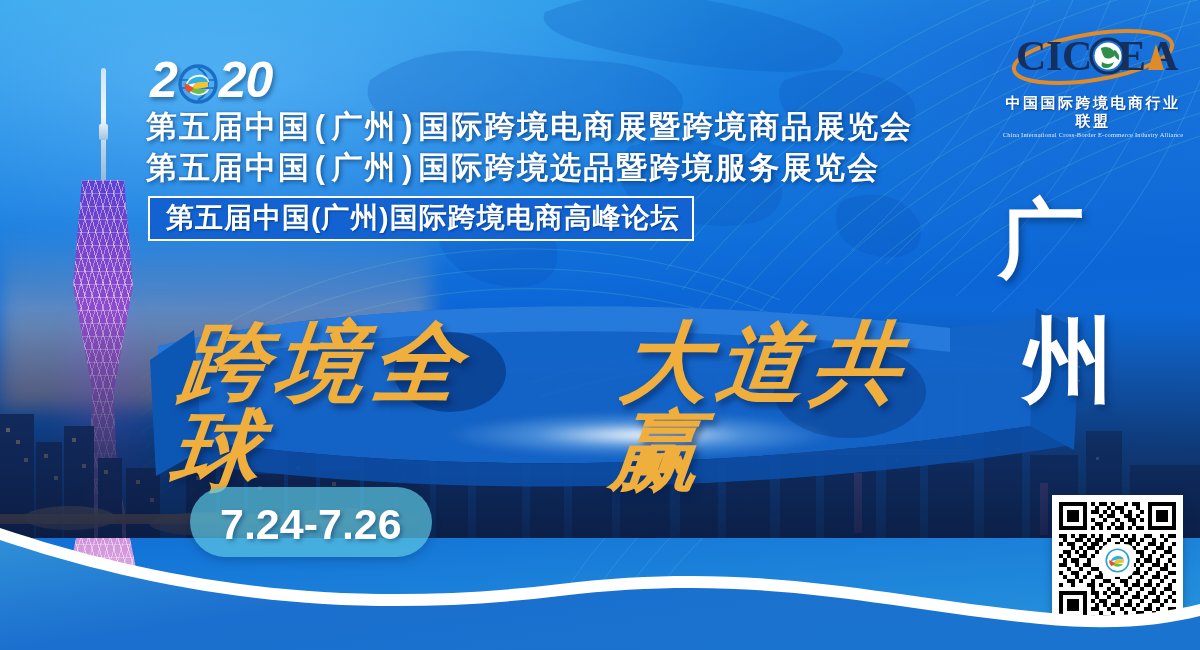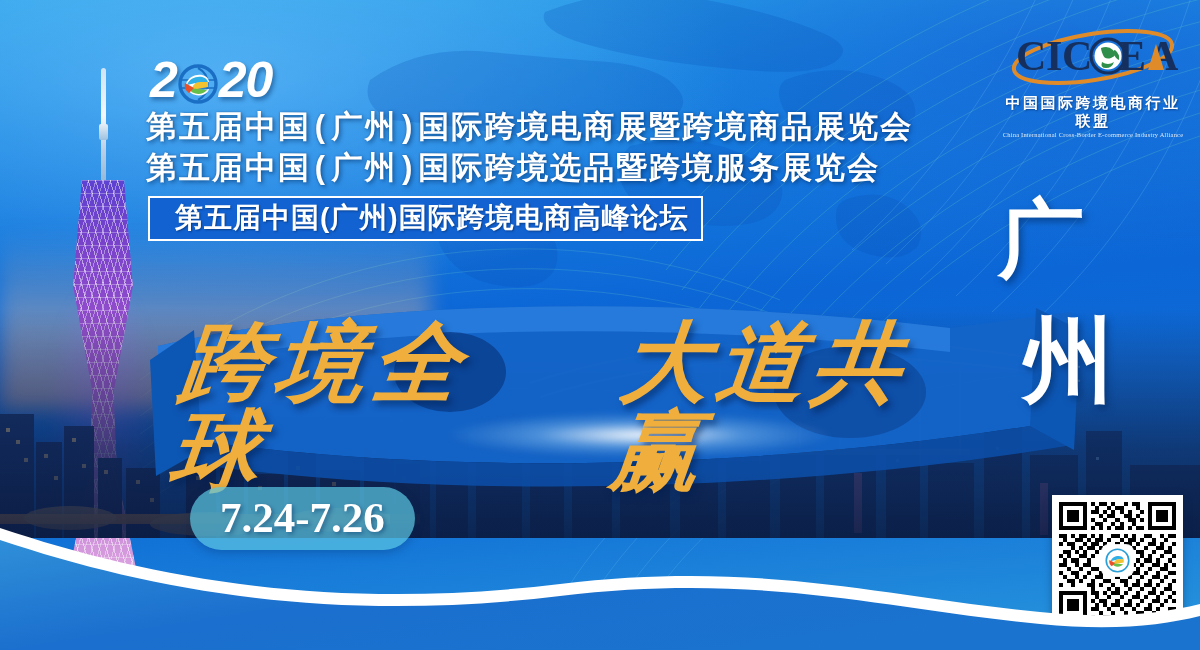--- a/index.html
+++ b/index.html
@@ -141,21 +141,21 @@
     font-size:31px; line-height:41px; letter-spacing:1.5px;
     white-space:nowrap;
     text-shadow:2px 2px 4px rgba(0,45,100,.55), 0 0 2px rgba(0,50,110,.45);
   }
   .cn-line.l1, .cn-line.l2{ letter-spacing:2.0px;font-family:Liberation Mono, monospace; }
   .cn-line.l3{ letter-spacing:1.0px; }
 
   .forum-box{
     display:inline-block; margin-top:6px; margin-left:2px;
     background:#1262d2; border:2px solid #ffffff;
-    padding:3px 12px 4px 25px;
+    padding:3px 12px 4px 16px;
   }
   .forum-box .cn-line{
     font-size:28px; line-height:34px; letter-spacing:1px;
     text-shadow:1px 1px 2px rgba(0,35,80,.55);
   }
 
   
   .slogan{
     position:absolute; left:176px; top:318px; width:820px;
     display:flex; align-items:center; gap:62px;
@@ -187,23 +187,22 @@
     font-style:italic; font-weight:700; font-size:25px; letter-spacing:1.5px;
     color:#ffffff; text-shadow:2px 2px 4px rgba(0,40,95,.55);
   }
 
   
   .datebar{
     position:absolute; left:190px; top:487px;
     display:flex; align-items:center; gap:34px;
     background:rgba(90,195,225,.72);
     border-radius:36px;
-    padding:9px 30px 11px 30px;
+    padding:16px 30px 11px 30px;
     box-shadow:0 3px 10px rgba(0,40,90,.28);
-    font-family:Liberation Serif, serif;
   }
   .datebar .dates{
     color:#ffffff; font-weight:700; font-size:43px; line-height:1;
     letter-spacing:0px;
     text-shadow:2px 2px 4px rgba(0,45,100,.45);
   }
   .datebar .venue{
     color:#ffffff; font-weight:700; font-size:43px; line-height:1;
     letter-spacing:2px; white-space:nowrap;
     text-shadow:2px 2px 4px rgba(0,45,100,.45);

